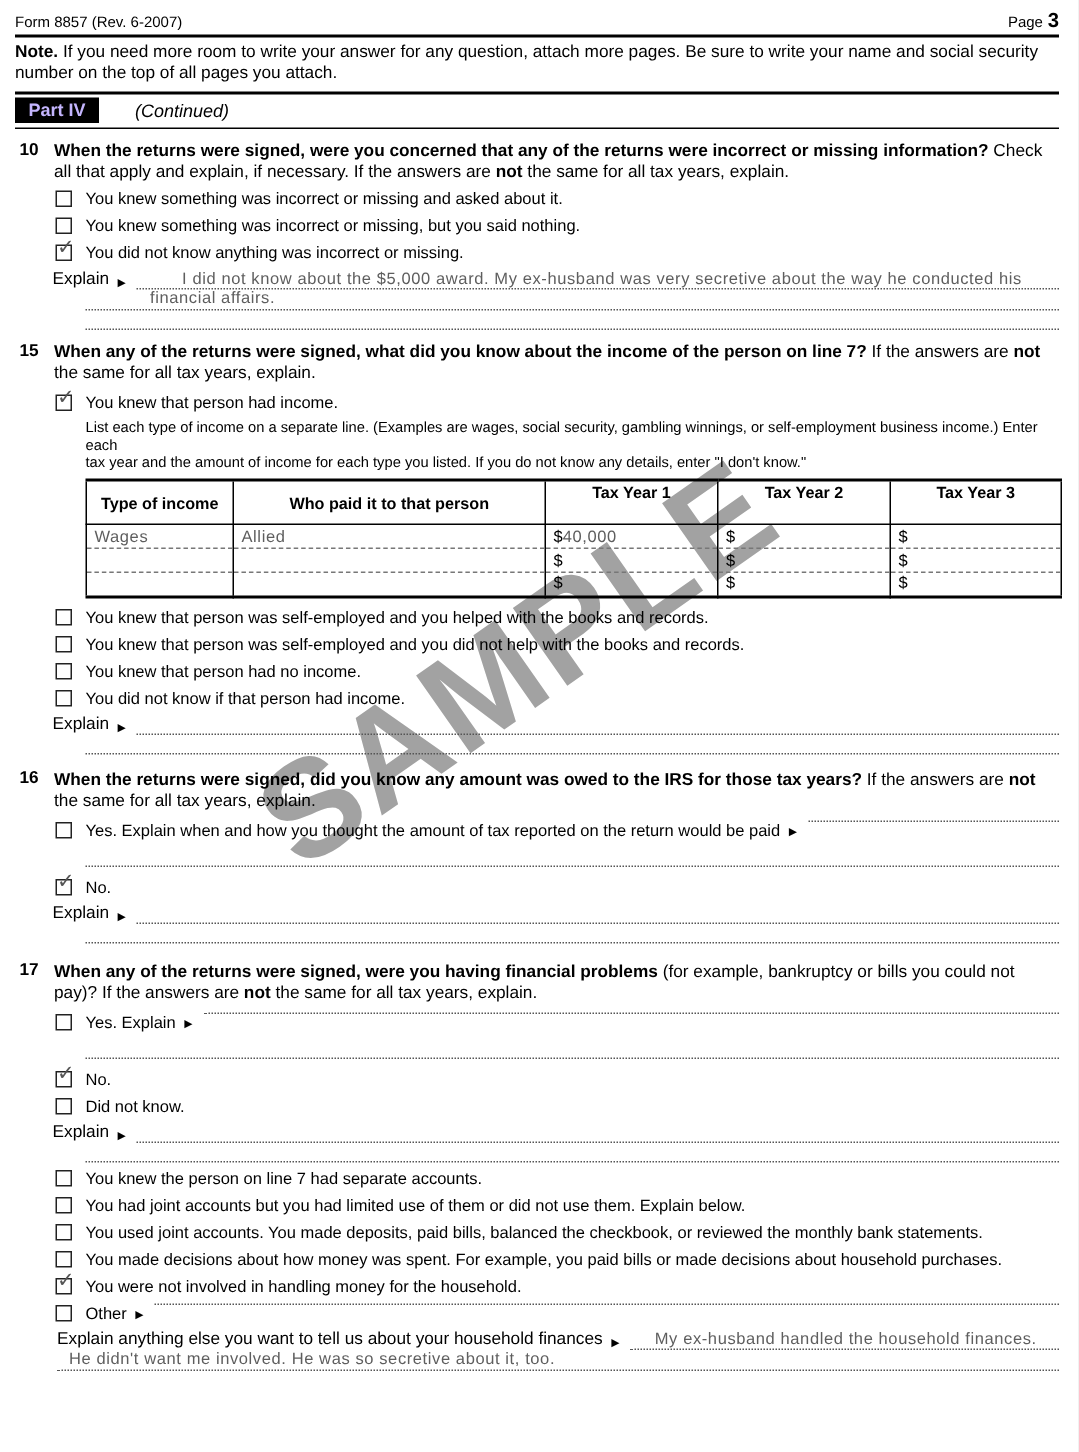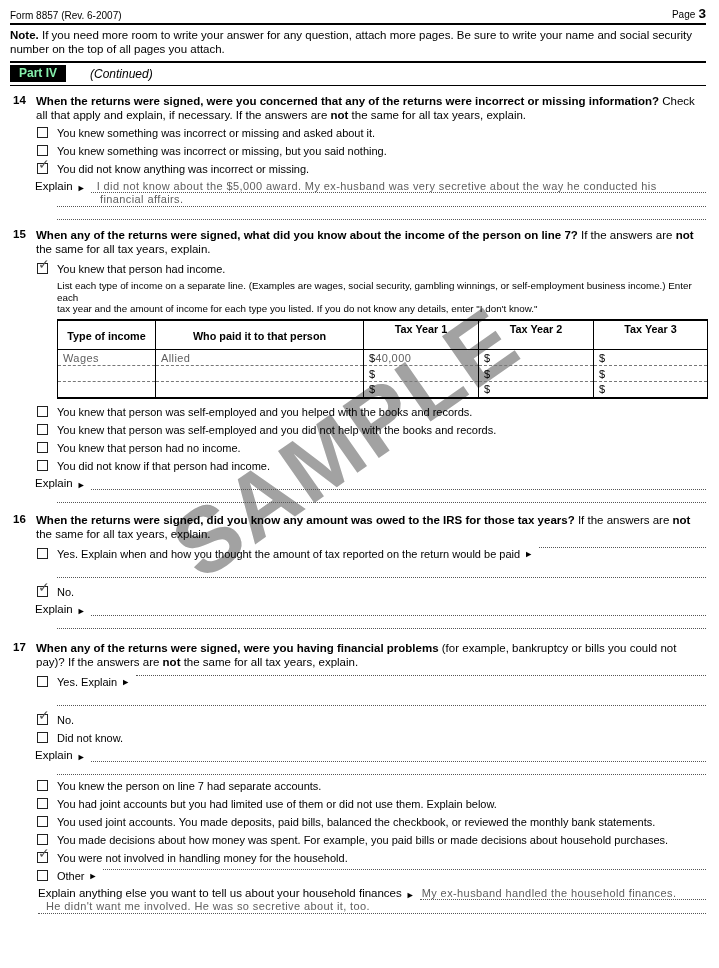--- a/index.html
+++ b/index.html
@@ -18,41 +18,41 @@
     font-family:"Liberation Sans", sans-serif; pointer-events:none;
   }
   
   .hdr { display:flex; justify-content:space-between; align-items:flex-end; padding-bottom:2px; border-bottom:2px solid #000; }
   .hdr .small { font-size:10px; }
   .hdr .pgnum { font-size:13.5px; font-weight:bold; }
   .note { margin-top:3px; line-height:14px; width:700px; }
   .note b { font-weight:bold; }
   
   .partrow { margin-top:5px; border-top:2.5px solid #000; border-bottom:1px solid #000; padding:2px 0 3px 0; display:flex; align-items:center; }
-  .partbox { background:#000; color:#86efac; font-weight:bold; font-size:12px; padding:1px 9px 2px 9px; }
+  .partbox { background:#000; color:#c4b5fd; font-weight:bold; font-size:12px; padding:1px 9px 2px 9px; }
   .partcont { font-style:italic; font-size:12px; margin-left:24px;text-align:center; }
   
   .q { display:flex; margin-top:8px; }
   .qnum { width:26px; flex:none; font-weight:bold; padding-left:3px; }
   .qtext { flex:1; line-height:14px; }
   .qtext b { font-weight:bold; }
   
   .opt { display:flex; align-items:flex-start; margin:4px 0 0 27px; line-height:14px; }
   .cb { position:relative; width:11px; height:11px; border:1.2px solid #222; flex:none; margin-top:1px; background:#fff; }
   .mark { display:none; position:absolute; top:-7px; left:0px; font-size:14px; line-height:14px; color:#555; }
   .cb.checked .mark { display:block; }
   .optlab { margin-left:9px; white-space:nowrap; font-size:11px; }
   .arrow { font-size:9px; margin-left:4px; }
   
   .dots { flex:1; border-bottom:1.2px dotted #555; margin:0 0 2px 6px; min-width:20px; }
   .dotfull { border-bottom:1.2px dotted #555; height:13px; margin-left:47px; }
   .explain { display:flex; align-items:flex-end; margin:3px 0 0 25px; }
   .explab { white-space:nowrap; line-height:14px; }
   .hw { font-size:11px; color:#5e5e5e; letter-spacing:0.4px; white-space:nowrap; }
-  .writefill { flex:1; border-bottom:1.2px dotted #555; margin-left:5px; padding-left:6px; }
+  .writefill { flex:1; border-bottom:1.2px dotted #555; margin-left:5px; padding-left:6px;text-align:center; }
   .contline { border-bottom:1.2px dotted #555; margin-left:47px; height:14px; }
   .contline .hw { padding-left:43px; }
   .contline2 { border-bottom:1.2px dotted #555; margin-left:28px; height:14px; }
   .contline2 .hw { padding-left:8px; }
   
   .instr { margin:4px 0 0 47px; font-size:9.8px; line-height:11.5px; width:645px; }
   
   table.tbl { border-collapse:collapse; table-layout:fixed; margin:4px 0 0 47px; width:650px; }
   .tbl td, .tbl th { border-left:1px solid #000; border-right:1px solid #000; padding:0 0 0 5px; }
   .tbl tr.h th { border-top:2px solid #000; border-bottom:1px solid #000; font-size:10.8px; font-weight:bold; text-align:center; height:30px; padding:2px 0 0 0; }
@@ -82,21 +82,21 @@
     </div>
 
     <div class="note"><b>Note.</b><span> If you need more room to write your answer for any question, attach more pages. Be sure to write your name and social security number on the top of all pages you attach.</span></div>
 
     <div class="partrow">
       <span class="partbox">Part IV</span>
       <span class="partcont">(Continued)</span>
     </div>
 
     <div class="q">
-      <div class="qnum">14</div>
+      <div class="qnum">10</div>
       <div class="qtext"><b>When the returns were signed, were you concerned that any of the returns were incorrect or missing information?</b><span> Check all that apply and explain, if necessary. If the answers are </span><b>not</b><span> the same for all tax years, explain.</span></div>
     </div>
     <div class="opt">
       <span class="cb"></span>
       <span class="optlab">You knew something was incorrect or missing and asked about it.</span>
     </div>
     <div class="opt">
       <span class="cb"></span>
       <span class="optlab">You knew something was incorrect or missing, but you said nothing.</span>
     </div>

